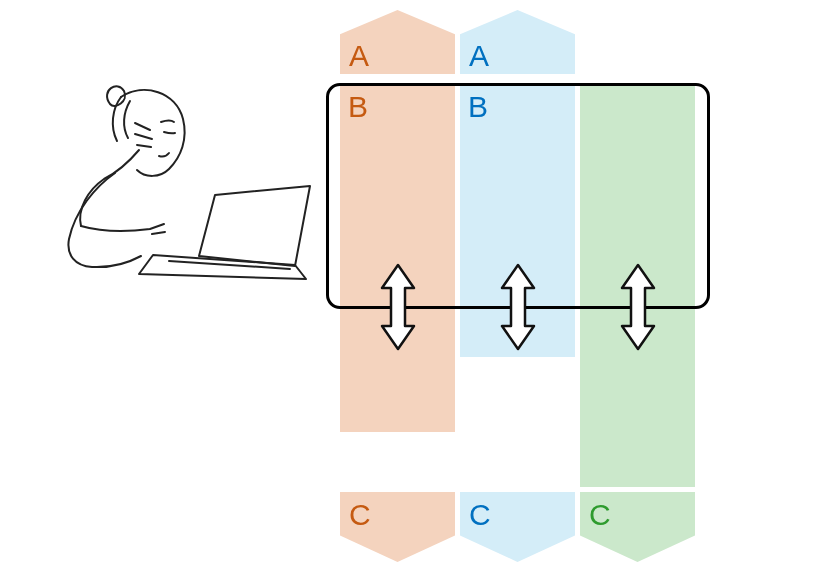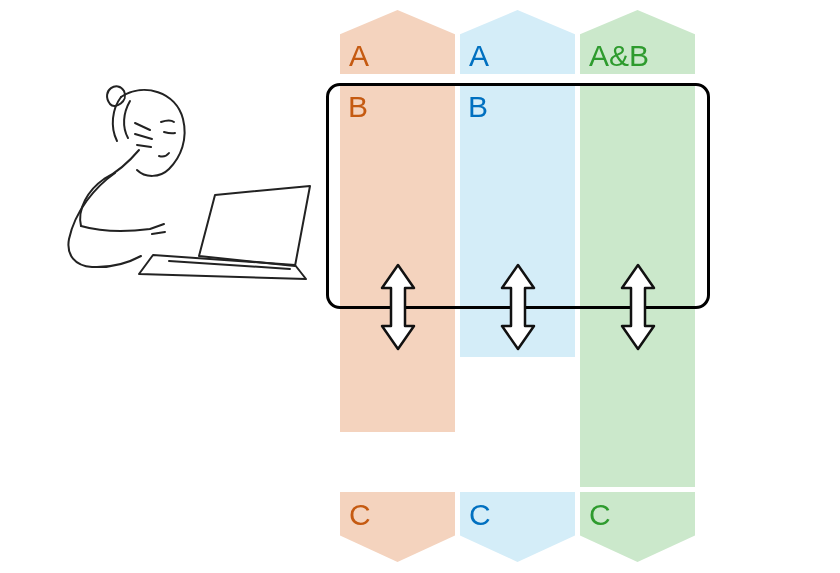--- a/index.html
+++ b/index.html
@@ -65,23 +65,20 @@
   <div class="col-body body1" style="background-color: rgb(244, 211, 190);"></div>
   <div class="col-body body2" style="background-color: rgb(212, 237, 248);"></div>
   <div class="col-body body3" style="background-color: rgb(203, 232, 203);"></div>
 
   <div class="banner-top b1" style="background-color: rgb(244, 211, 190);">
     <span class="banner-label" style="color: rgb(197, 90, 17);">A</span>
   </div>
   <div class="banner-top b2" style="background-color: rgb(212, 237, 248);">
     <span class="banner-label" style="color: rgb(0, 112, 192);">A</span>
   </div>
-  <div class="banner-top b3" style="background-color: rgb(203, 232, 203);">
-    <span class="banner-label" style="color: rgb(46, 155, 46);">A&amp;B</span>
-  </div>
 
   <div class="frame"></div>
 
   <span class="inner-label il1" style="color: rgb(197, 90, 17);">B</span>
   <span class="inner-label il2" style="color: rgb(0, 112, 192);">B</span>
   <span class="inner-label il3" style="color: rgb(46, 155, 46);"></span>
 
   <svg class="updown-arrow ar1" viewBox="0 0 38 90">
     <path d="M19 3 L35 26 L26 26 L26 64 L35 64 L19 87 L3 64 L12 64 L12 26 L3 26 Z" fill="#ffffff" stroke="#111111" stroke-width="2.5" stroke-linejoin="round"></path>
   </svg>

